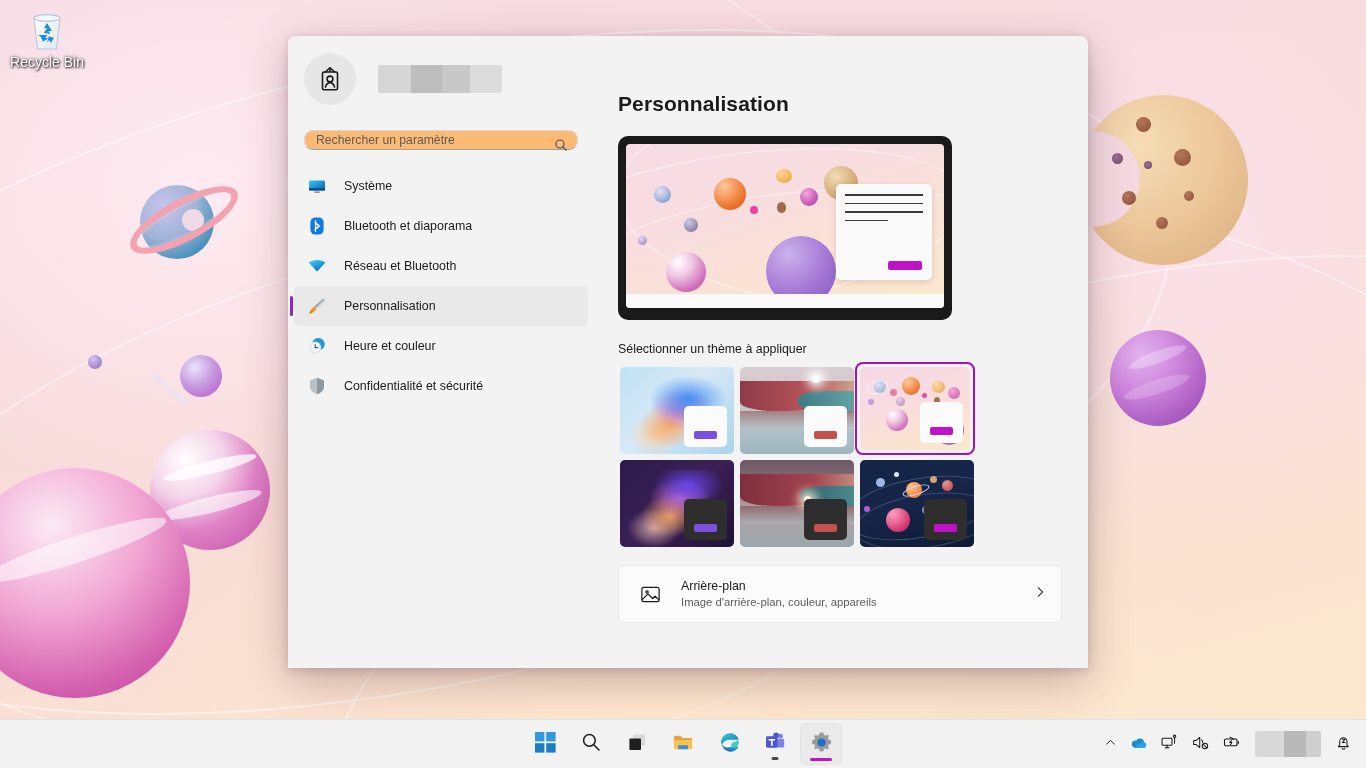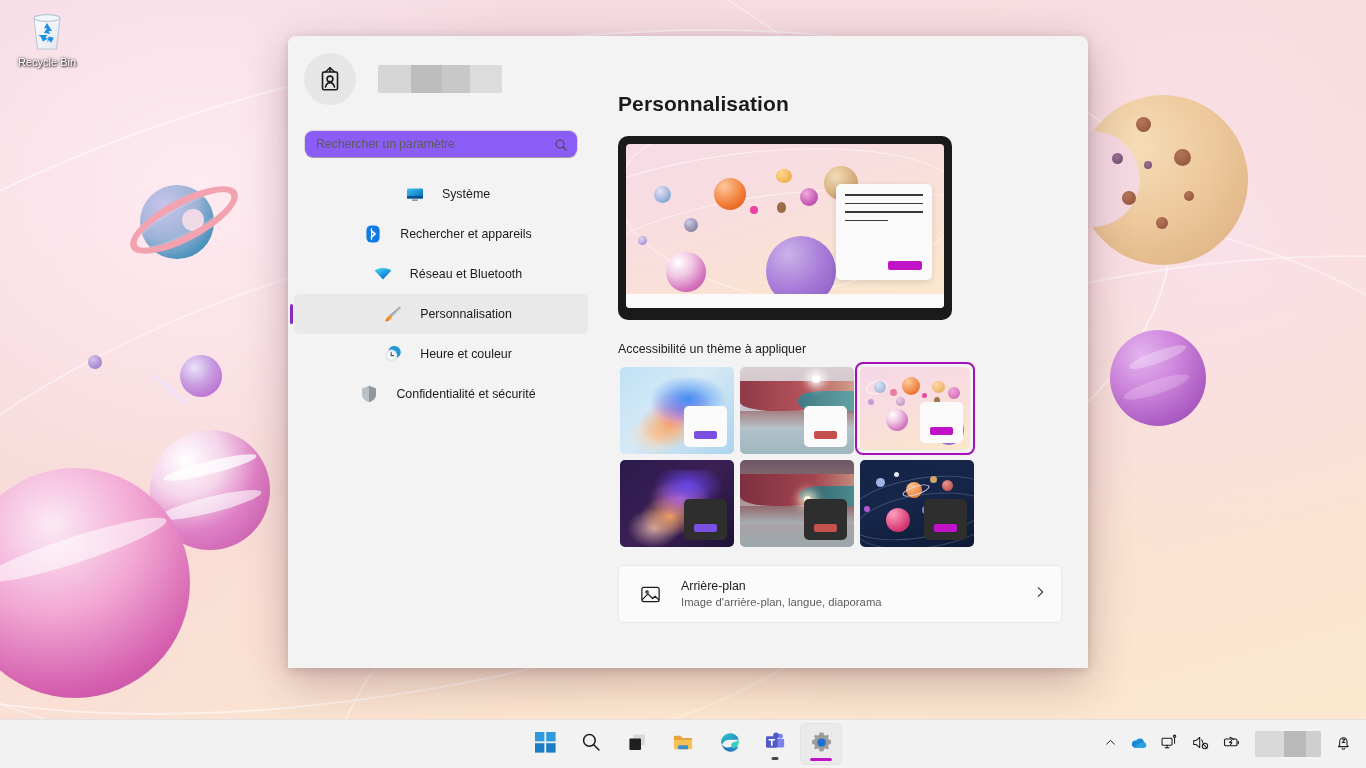--- a/index.html
+++ b/index.html
@@ -95,21 +95,21 @@
   .p-pinkbig::before{content:"";position:absolute;left:8%;top:30%;width:84%;height:26px;border-radius:50%;
       background:rgba(255,255,255,.55);transform:rotate(-18deg);}
 
   .p-smallpurple{ left:88px; top:355px; width:14px;height:14px;
       background: radial-gradient(circle at 35% 30%,#d6c3f0,#8e6bc1); }
 
   
   #recycle-bin { position:absolute; left:8px; top:8px; width:78px; text-align:center;
       user-select:none; cursor:default; }
   #recycle-bin .rb-can { width:46px;height:46px;margin:0 auto; position:relative; }
-  #recycle-bin .rb-label { margin-top:2px; font-size:11px; color:#fff; line-height:13px;
+  #recycle-bin .rb-label { margin-top:2px; font-size:14px; color:#fff; line-height:13px;
       text-shadow: 0 0 3px rgba(0,0,0,.85), 1px 1px 2px rgba(0,0,0,.8); }
 
   
   #settings-window {
     position:absolute; left:288px; top:36px; width:800px; height:632px;
     background:#f3f3f3;
     border-radius: 8px 8px 0 0;
     box-shadow: 0 14px 44px rgba(80,40,55,.30), 0 2px 10px rgba(80,40,55,.20);
     overflow:hidden;
     display:flex; flex-direction:column;
@@ -129,30 +129,30 @@
   #sidebar { width:306px; flex:0 0 306px; background:#f3f3f3; padding:0 0 0 0;
       display:flex; flex-direction:column; }
   #account { display:flex; align-items:center; padding:6px 0 0 16px; height:74px; }
   #account-avatar { width:52px;height:52px;border-radius:50%;background:#e6e6e6;
       display:flex;align-items:center;justify-content:center; flex:0 0 52px; }
   #account-name-redacted { margin-left:22px; width:124px; height:28px; border-radius:2px;
       background: linear-gradient(90deg,#d6d6d6 0%,#d6d6d6 27%,#bdbdbd 27%,#bdbdbd 52%,#c8c8c8 52%,#c8c8c8 74%,#dcdcdc 74%,#dcdcdc 100%);
       filter: blur(0.6px); }
 
   #search-wrap { margin:14px 16px 0 16px; position:relative; }
-  #search-input { width:100%; height:28px; box-sizing:border-box;
+  #search-input { width:100%; height:20px; box-sizing:border-box;
       border:1px solid #d8d8d8; border-bottom:1px solid #a0a0a0; border-radius:9px;
-      background:#8b5cf6; padding:0 32px 0 11px; font-size:12.2px; color:#1b1b1b;
+      background:#fdba74; padding:0 32px 0 11px; font-size:12.2px; color:#1b1b1b;
       font-family:"Liberation Sans", sans-serif; outline:none; }
   #search-input::placeholder{ color:#5c5c5c; }
   #search-icon { position:absolute; right:10px; top:8px; pointer-events:none; color:#4a4a4a; }
 
   #nav-list { margin-top:16px; padding:0 6px 0 6px; overflow:hidden; }
   .nav-item { position:relative; display:flex; align-items:center; height:40px;
-      border-radius:5px; padding-left:12px; cursor:pointer;justify-content:center; }
+      border-radius:5px; padding-left:12px; cursor:pointer; }
   .nav-item.selected { background:#e9e9e9; }
   .nav-item.selected::before { content:""; position:absolute; left:-4px; top:10px;
       width:3px; height:20px; border-radius:2px; background:#8b29b8; }
   .nav-icon { width:22px; height:22px; flex:0 0 22px; display:flex;
       align-items:center; justify-content:center; margin-right:16px; }
   .nav-label { font-size:12.4px; color:#1b1b1b; }
 
   
   #content { flex:1; min-width:0; position:relative; overflow:hidden;
       padding: 0 26px 0 18px; }
@@ -332,21 +332,21 @@
             <span class="nav-label">Système</span>
           </div>
 
           <div class="nav-item">
             <span class="nav-icon">
               <svg width="20" height="20" viewBox="0 0 20 20">
                 <rect x="3.4" y="1.4" width="13.2" height="17.2" rx="5" fill="#0f7ae5"></rect>
                 <path d="M8 6.2 L12.2 9.6 L8.6 12.6 M8.6 7.4 L12.2 10.4 L8 13.8 M8.6 4.6 V15.4" stroke="#fff" stroke-width="1.15" fill="none" stroke-linejoin="round" stroke-linecap="round"></path>
               </svg>
             </span>
-            <span class="nav-label">Rechercher et appareils</span>
+            <span class="nav-label">Bluetooth et diaporama</span>
           </div>
 
           <div class="nav-item">
             <span class="nav-icon">
               <svg width="20" height="20" viewBox="0 0 20 20">
                 <defs>
                     <linearGradient id="wifiG" x1="0" y1="0" x2="0.6" y2="1">
                   <stop offset="0" stop-color="#46d7f5"></stop>
                       <stop offset="1" stop-color="#0670cf"></stop>
                     </linearGradient>
@@ -426,21 +426,21 @@
                 <div class="pl"></div>
                   <div class="pl"></div>
                   <div class="pl"></div>
                   <div class="pl short"></div>
                 <div id="preview-accent"></div>
               </div>
               <div id="preview-taskbar"></div>
             </div>
           </div>
 
-          <div id="themes-heading">Accessibilité un thème à appliquer</div>
+          <div id="themes-heading">Sélectionner un thème à appliquer</div>
 
           <div id="theme-grid">
 
             <div class="theme-outer">
               <div class="theme-tile" style="background:linear-gradient(135deg,#bfe2f5 0%,#d7e9f6 45%,#aad4ee 100%);">
                 <div style="position:absolute;left:6px;top:10px;width:110px;height:78px;
                      background:
                        radial-gradient(ellipse 55px 34px at 62px 22px, rgba(60,140,245,.95), rgba(60,140,245,0) 70%),
                        radial-gradient(ellipse 46px 30px at 56px 32px, rgba(214,110,200,.95), rgba(214,110,200,0) 70%),
                        radial-gradient(ellipse 44px 32px at 44px 48px, rgba(247,167,100,.95), rgba(247,167,100,0) 70%),
@@ -544,21 +544,21 @@
             <div class="settings-row">
               <span class="row-icon">
                 <svg width="23" height="23" viewBox="0 0 24 24" fill="none" stroke="#1b1b1b" stroke-width="1.25">
                   <rect x="3" y="4.6" width="18" height="14.8" rx="2"></rect>
                   <circle cx="8.4" cy="9.4" r="1.25"></circle>
                   <path d="M3.4 17.4 L9.4 11.4 L14.2 16.2 L16.8 13.8 L20.6 17.4" stroke-linejoin="round" stroke-linecap="round"></path>
                 </svg>
               </span>
               <span class="row-text">
                 <span class="row-title">Arrière-plan</span>
-                <span class="row-sub">Image d'arrière-plan, langue, diaporama</span>
+                <span class="row-sub">Image d'arrière-plan, couleur, appareils</span>
               </span>
               <span class="row-chevron">
                 <svg width="14" height="14" viewBox="0 0 16 16" fill="none" stroke="currentColor" stroke-width="1.25">
                   <path d="M6 3 L11 8 L6 13" stroke-linecap="round" stroke-linejoin="round"></path>
                 </svg>
               </span>
             </div>
 
           </div>
 

